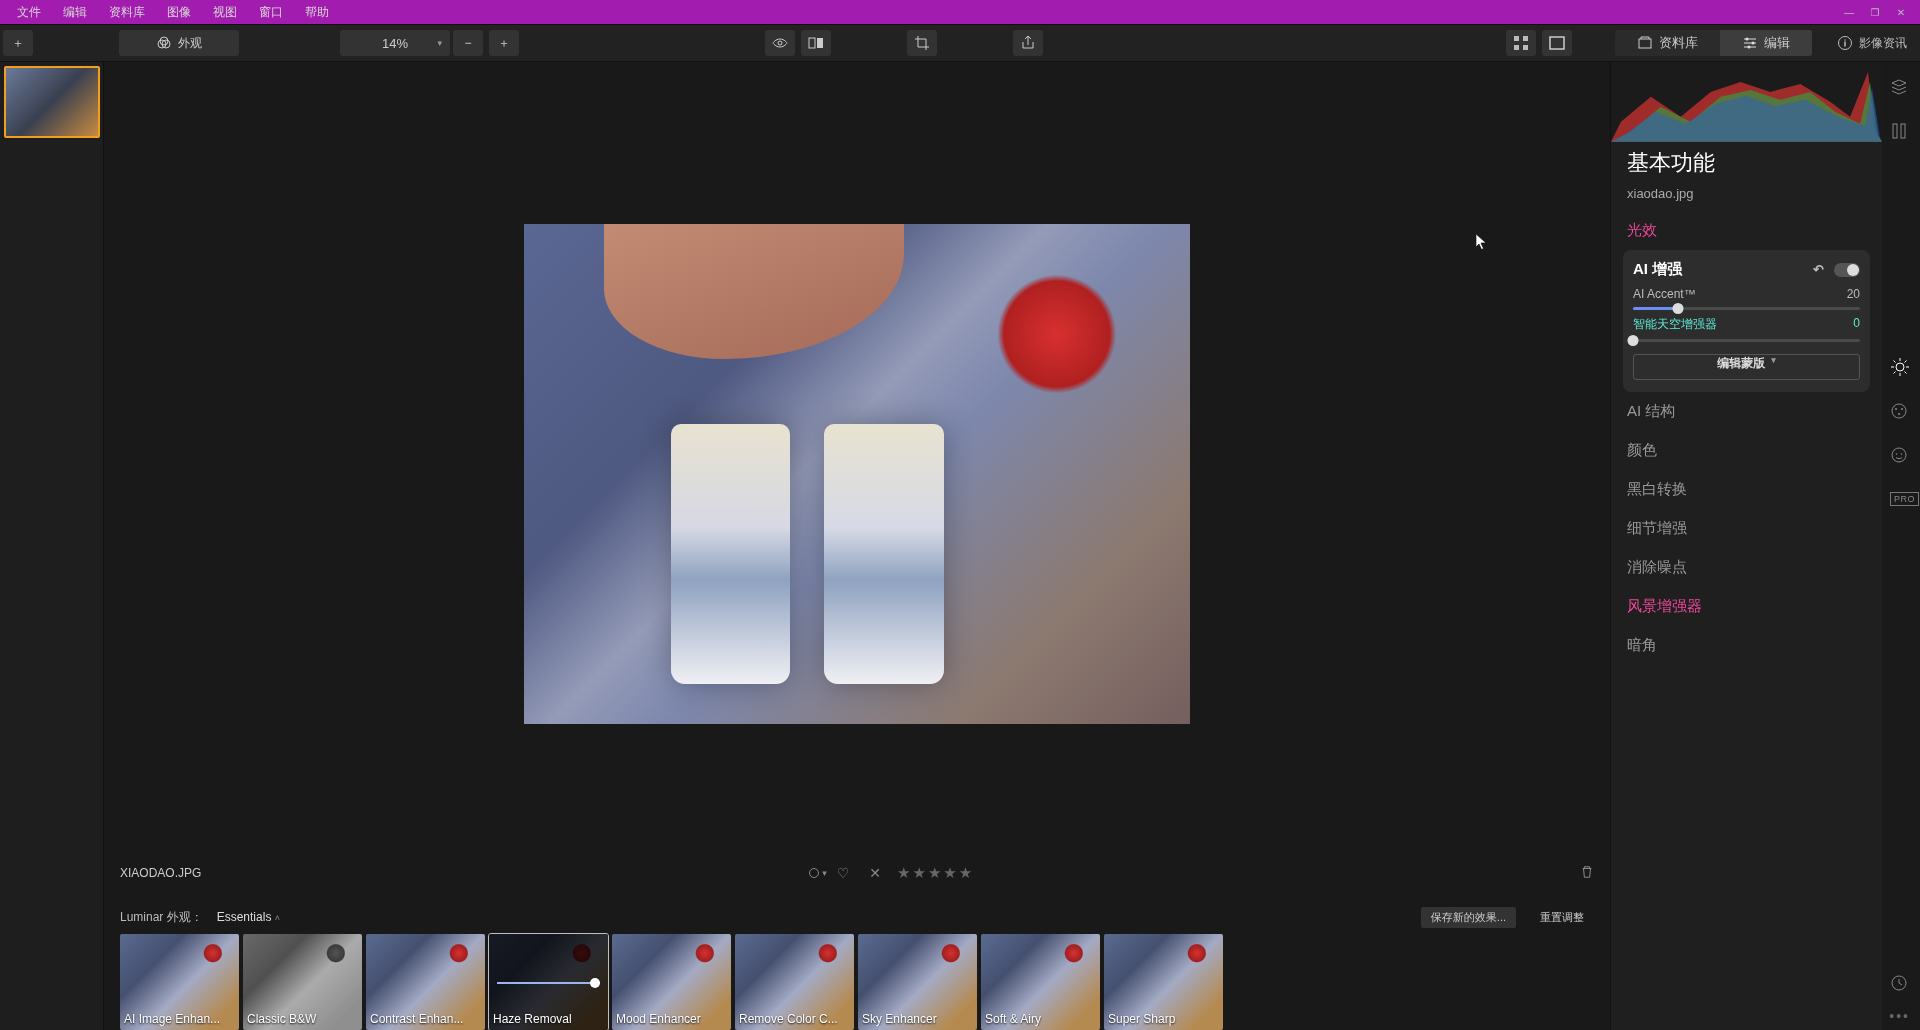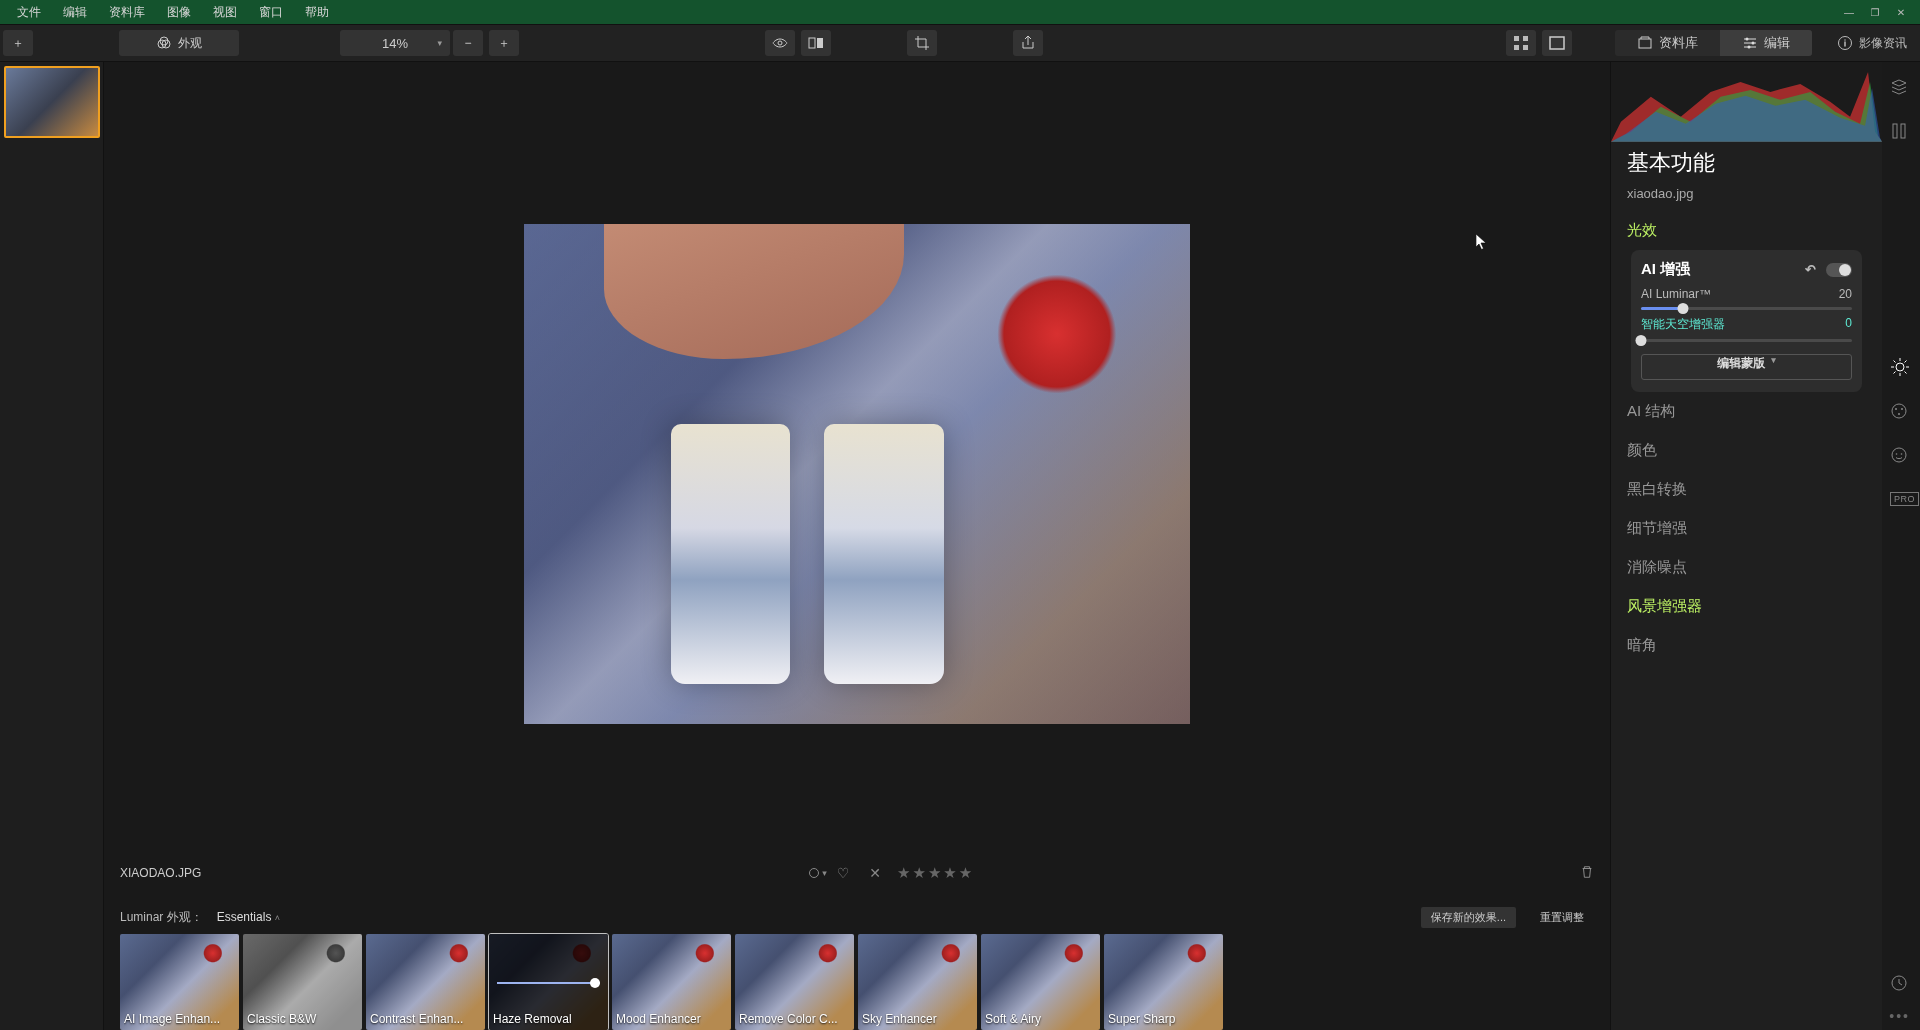--- a/index.html
+++ b/index.html
@@ -1,18 +1,18 @@
 <!DOCTYPE html>
 <html><head>
 <meta charset="utf-8">
 <style>
   * { margin:0; padding:0; box-sizing:border-box; font-family:"Segoe UI","Microsoft YaHei",sans-serif; -webkit-font-smoothing:antialiased; }
   html,body { width:1920px; height:1030px; background:#1a1a1a; overflow:hidden; color:#ccc; font-size:13px; user-select:none;}
   
-  .menubar { height:24px; background:#14532d; display:flex; align-items:center; padding:0 6px; }
+  .menubar { height:24px; background:#a21caf; display:flex; align-items:center; padding:0 6px; }
   .menubar .menu-item { padding:0 11px; line-height:24px; color:#d6d6d6; font-size:12px; cursor:default;}
   .menubar .spacer { flex:1; }
   .winbtn { width:26px; height:24px; display:flex; align-items:center; justify-content:center; color:#bbb; font-size:10px;}
   
   .toolbar { height:38px; background:#222; display:flex; align-items:center; padding:0 0px; border-top:1px solid #111; border-bottom:1px solid #111;}
   .tbtn { background:#333; height:26px; min-width:30px; border-radius:3px; display:flex; align-items:center; justify-content:center; color:#ccc; margin:0 3px; font-size:12px; padding:0 10px;}
   .tbtn.small{ min-width:30px; padding:0; width:30px;}
   .zoombox { display:flex; align-items:center; margin-left:8px;}
   .zoomsel { width:110px; height:26px; background:#333; border-radius:3px; display:flex; align-items:center; justify-content:center; position:relative; color:#ccc;}
   .zoomsel::after{content:"▾"; position:absolute; right:8px; font-size:9px; color:#999;}
@@ -68,22 +68,22 @@
       background:#9db4f0;}
   .preset.selected .slider-knob{ position:absolute; right:8px; top:44px; width:10px; height:10px;
       background:#fff; border-radius:50%;}
   
   .rightcol { width:310px; display:flex; }
   .panel { width:272px; background:#1f1f1f; display:flex; flex-direction:column; border-left:1px solid #111;}
   .histogram { height:80px; margin:0 0 6px 0; position:relative; background:#1b1b1b;}
   .histogram svg{position:absolute;inset:0;}
   .section-h1{ color:#fff; font-size:22px; padding:0 16px 4px 16px; font-weight:500;}
   .fname{ color:#aaa; font-size:13px; padding:4px 16px 10px 16px;}
-  .tool-row{ padding:10px 16px; color:#bef264; font-size:15px; font-weight:500;}
-  .ai-panel{ margin:0 20px; background:#2d2d2d; border-radius:8px; padding:10px 10px 12px 10px;}
+  .tool-row{ padding:10px 16px; color:#ec4899; font-size:15px; font-weight:500;}
+  .ai-panel{ margin:0 12px; background:#2d2d2d; border-radius:8px; padding:10px 10px 12px 10px;}
   .ai-head{ display:flex; align-items:center; justify-content:space-between; color:#fff; font-size:15px; font-weight:600; margin-bottom:8px;}
   .ai-head .hicons{display:flex;gap:10px;color:#bbb;font-size:13px;align-items:center;}
   .toggle { width:26px; height:14px; background:#555; border-radius:8px; position:relative;}
   .toggle::after{content:"";position:absolute;right:1px;top:1px;width:12px;height:12px;background:#ddd;border-radius:50%;}
   .slider-row{ margin:6px 0;}
   .slider-lab{ display:flex; justify-content:space-between; color:#bbb; font-size:12px; margin-bottom:4px;}
   .slider-lab.dis{ color:#5eead4;}
   .slider-track{ height:3px; background:#4a4a4a; margin:6px 0; position:relative; border-radius:2px;}
   .slider-fill{ position:absolute; left:0; top:0; height:3px; background:#6a8ff0; border-radius:2px;}
   .slider-kn{ position:absolute; top:-4px; width:11px; height:11px; background:#ddd; border-radius:50%; transform:translateX(-50%);}
@@ -331,21 +331,21 @@
       <div class="ai-panel">
         <div class="ai-head">
           <span>AI 增强</span>
           <span class="hicons">
             <span>↶</span>
             <span class="toggle"></span>
           </span>
         </div>
         <div class="slider-row">
           <div class="slider-lab">
-            <span>AI Luminar™</span>
+            <span>AI Accent™</span>
             <span>20</span>
           </div>
           <div class="slider-track">
             <div class="slider-fill" style="width:20%"></div>
             <div class="slider-kn" style="left:20%"></div>
           </div>
         </div>
         <div class="slider-row">
           <div class="slider-lab dis">
             <span>智能天空增强器</span>

